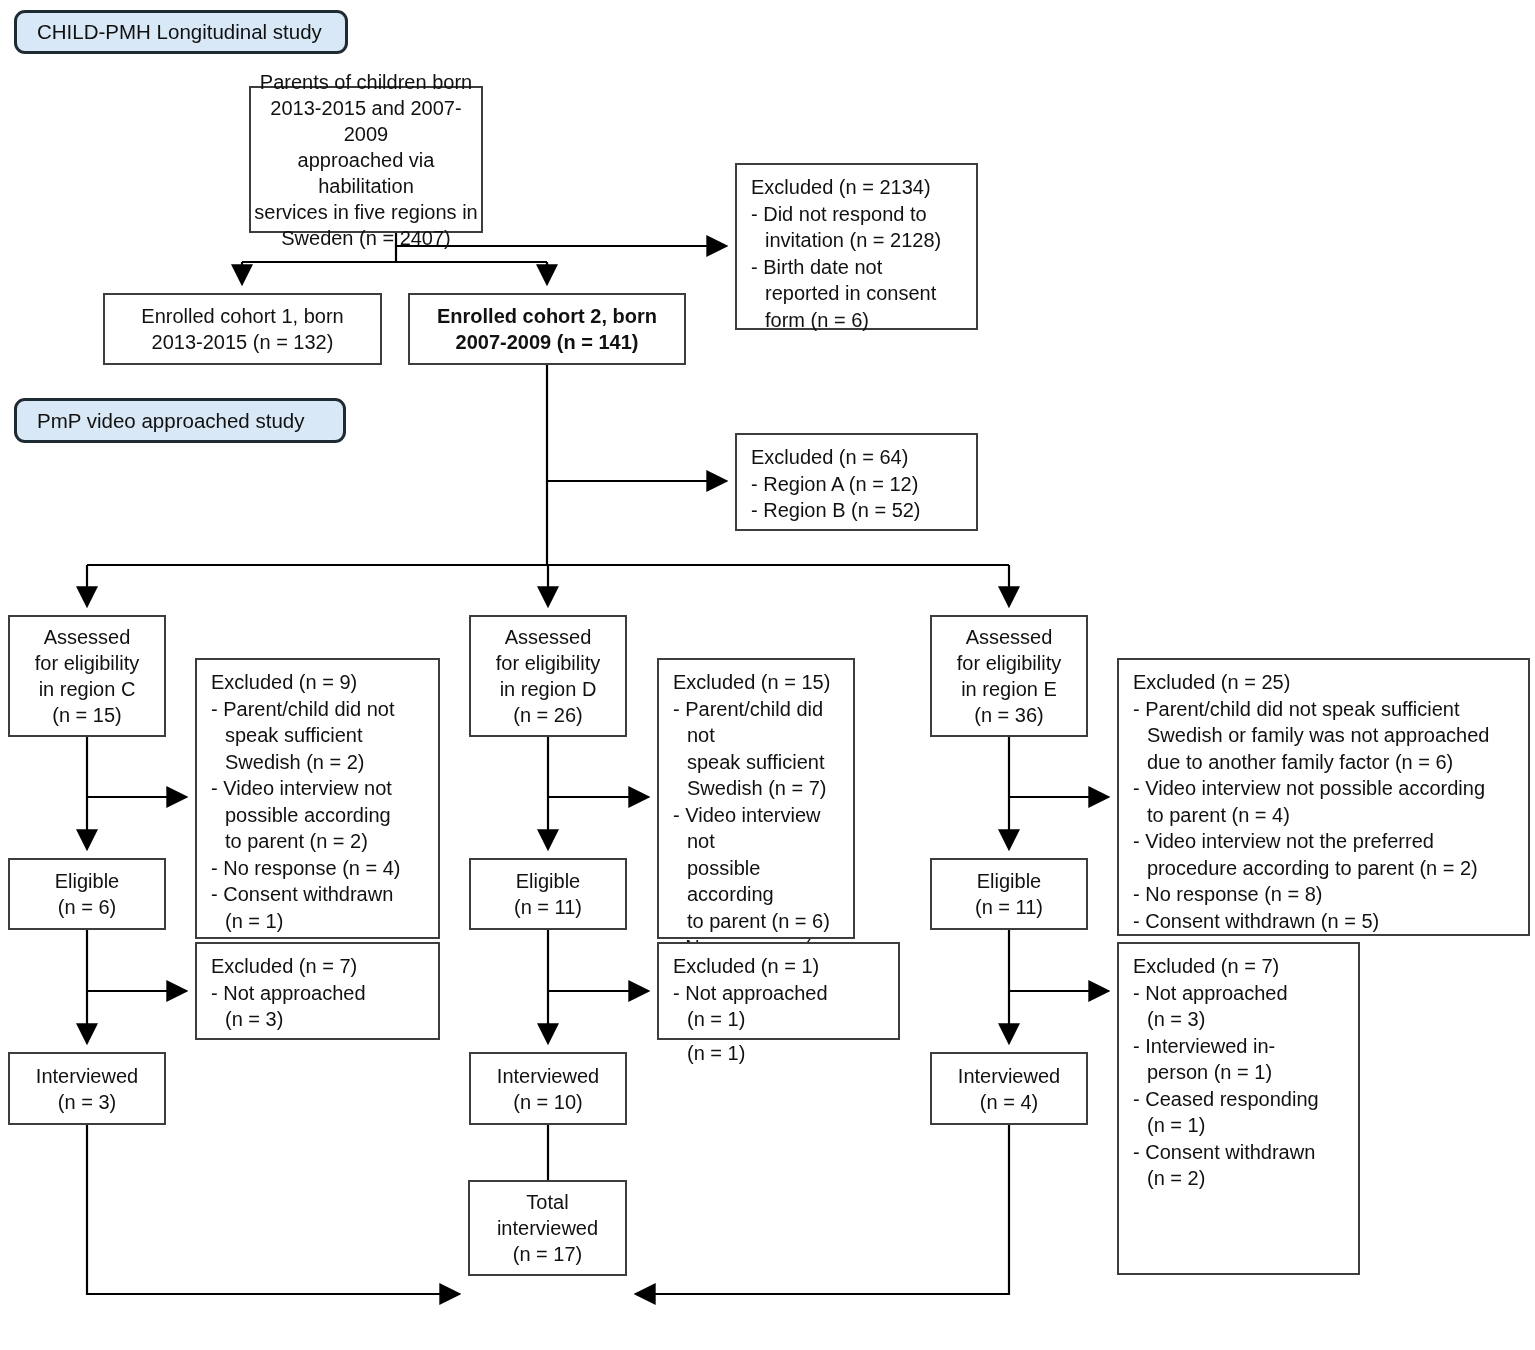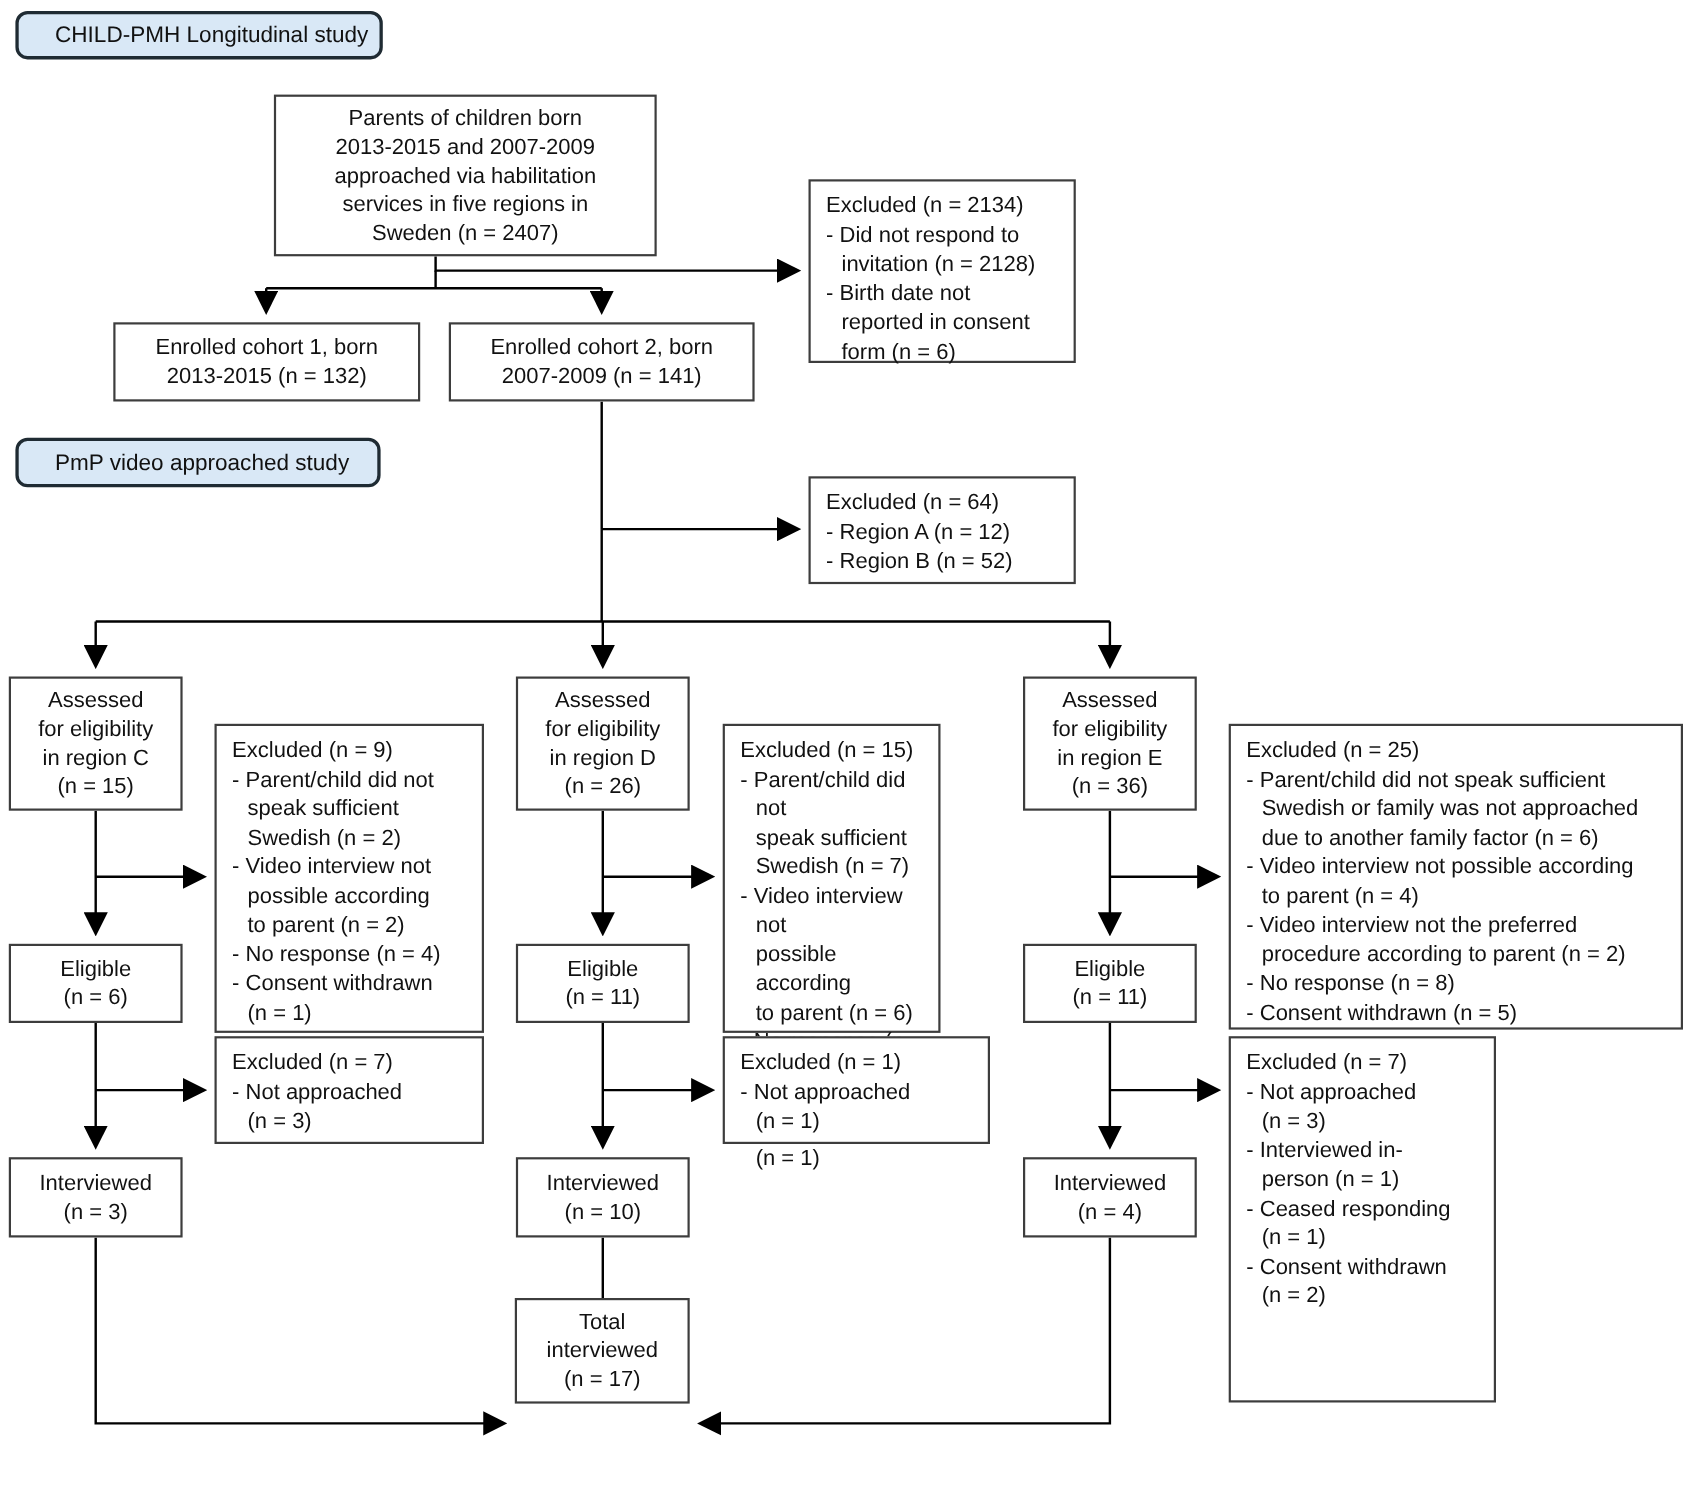--- a/index.html
+++ b/index.html
@@ -12,21 +12,21 @@
     position:absolute; box-sizing:border-box; background:#ffffff;
     border:2px solid var(--box-border, #3d3d3d);
     display:flex; align-items:center; justify-content:center;
     text-align:center; white-space:pre-line;
     font-size:20px; line-height:26px;
   }
   .pill {
     position:absolute; box-sizing:border-box;
     background:var(--label-fill, #d9e8f6);
     border:3px solid #1f2b33; border-radius:11px;
-    display:flex; align-items:center; padding-left:33px;
+    display:flex; align-items:center; padding-left:20px;
     font-size:20.5px;
   }
   .excl {
     position:absolute; box-sizing:border-box; background:#ffffff;
     border:2px solid var(--box-border, #3d3d3d);
     padding:9px 8px 0 14px; font-size:20px; line-height:26.5px;
   }
   .excl-title { white-space:pre-line; }
   .bullet { padding-left:14px; text-indent:-14px; white-space:pre-line; }
 </style>
@@ -73,28 +73,28 @@
       <path d="M1009,797 L1107,797" marker-end="url(#arr)"></path>
       <path d="M1009,930 L1009,1042" marker-end="url(#arr)"></path>
       <path d="M1009,991 L1107,991" marker-end="url(#arr)"></path>
       <path d="M1009,1125 L1009,1294 L637,1294" marker-end="url(#arr)"></path>
     </g>
   </svg>
 
   <div class="pill" style="left:14px; top:10px; width:334px; height:44px;">CHILD-PMH Longitudinal study</div>
   <div class="pill" style="left:14px; top:398px; width:332px; height:45px;">PmP video approached study</div>
 
-  <div class="node" style="left:249px; top:86px; width:348px; height:147px;">Parents of children born
+  <div class="node" style="left:249px; top:86px; width:234px; height:147px;">Parents of children born
 2013-2015 and 2007-2009
 approached via habilitation
 services in five regions in
 Sweden (n = 2407)</div>
   <div class="node" style="left:103px; top:293px; width:279px; height:72px;">Enrolled cohort 1, born
 2013-2015 (n = 132)</div>
-  <div class="node" style="left:408px; top:293px; width:278px; height:72px;">Enrolled cohort 2, born
+  <div class="node" style="left:408px; top:293px; width:278px; height:72px;font-weight:bold;">Enrolled cohort 2, born
 2007-2009 (n = 141)</div>
 
   <div class="excl" style="left:735px; top:163px; width:243px; height:167px;">
     <div class="excl-title">Excluded (n = 2134)</div>
     <div class="bullet">- Did not respond to
 invitation (n = 2128)</div>
     <div class="bullet">- Birth date not
 reported in consent
 form (n = 6)</div>
   </div>

